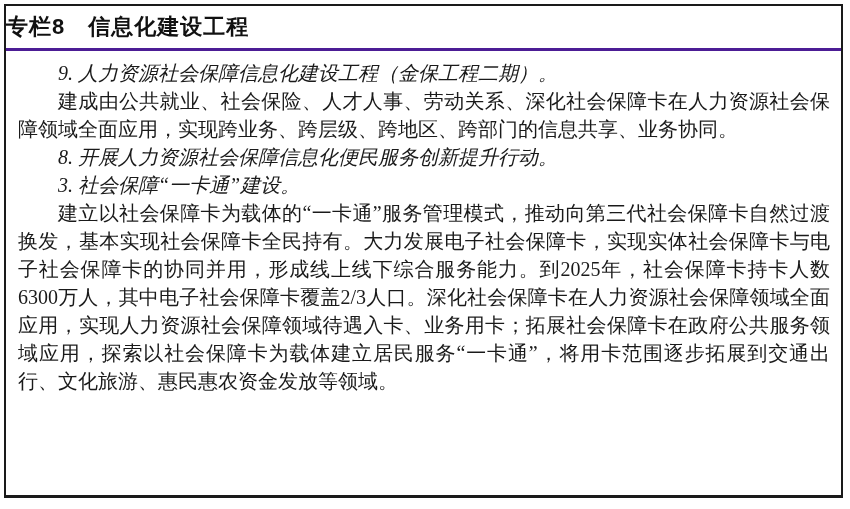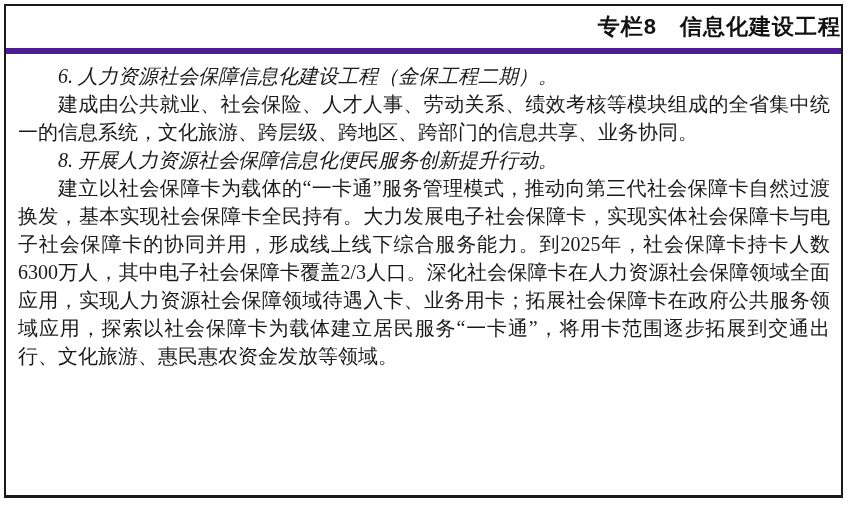--- a/index.html
+++ b/index.html
@@ -20,24 +20,24 @@
     top: 4px;
     width: 839px;
     height: 494px;
     border: 2px solid #1a1a1a;
     border-bottom-width: 3px;
     background: #ffffff;
     box-sizing: border-box;
   }
   .panel-header {
     height: 42px;
-    border-bottom: 6px solid #4c1d95;
+    border-bottom: 3px solid #4c1d95;
     display: flex;
     align-items: center;
-    justify-content: flex-end;
+    justify-content: flex-start;
   }
   .panel-title {
     font-family: "Liberation Sans", "DejaVu Sans", sans-serif;
     font-weight: bold;
     font-size: 22px;
     letter-spacing: 1px;
     color: #111111;
     white-space: pre;
   }
   .panel-body {
@@ -60,21 +60,22 @@
 </style>
 </head>
 <body>
 
 <div class="panel">
   <div class="panel-header">
     <span class="panel-title">专栏8　信息化建设工程</span>
   </div>
   <div class="panel-body">
 
-    <p class="section-heading">6. 人力资源社会保障信息化建设工程（金保工程二期）。</p>
-    <p class="section-paragraph">建成由公共就业、社会保险、人才人事、劳动关系、绩效考核等模块组成的全省集中统一的信息系统，文化旅游、跨层级、跨地区、跨部门的信息共享、业务协同。</p>
+    <p class="section-heading">9. 人力资源社会保障信息化建设工程（金保工程二期）。</p>
+    <p class="section-paragraph">建成由公共就业、社会保险、人才人事、劳动关系、深化社会保障卡在人力资源社会保障领域全面应用，实现跨业务、跨层级、跨地区、跨部门的信息共享、业务协同。</p>
 
     <p class="section-heading">8. 开展人力资源社会保障信息化便民服务创新提升行动。</p>
 
+    <p class="section-heading">3. 社会保障“一卡通”建设。</p>
     <p class="section-paragraph">建立以社会保障卡为载体的“一卡通”服务管理模式，推动向第三代社会保障卡自然过渡换发，基本实现社会保障卡全民持有。大力发展电子社会保障卡，实现实体社会保障卡与电子社会保障卡的协同并用，形成线上线下综合服务能力。到2025年，社会保障卡持卡人数6300万人，其中电子社会保障卡覆盖2/3人口。深化社会保障卡在人力资源社会保障领域全面应用，实现人力资源社会保障领域待遇入卡、业务用卡；拓展社会保障卡在政府公共服务领域应用，探索以社会保障卡为载体建立居民服务“一卡通”，将用卡范围逐步拓展到交通出行、文化旅游、惠民惠农资金发放等领域。</p>
 
   </div>
 </div>
 
 </body></html>

